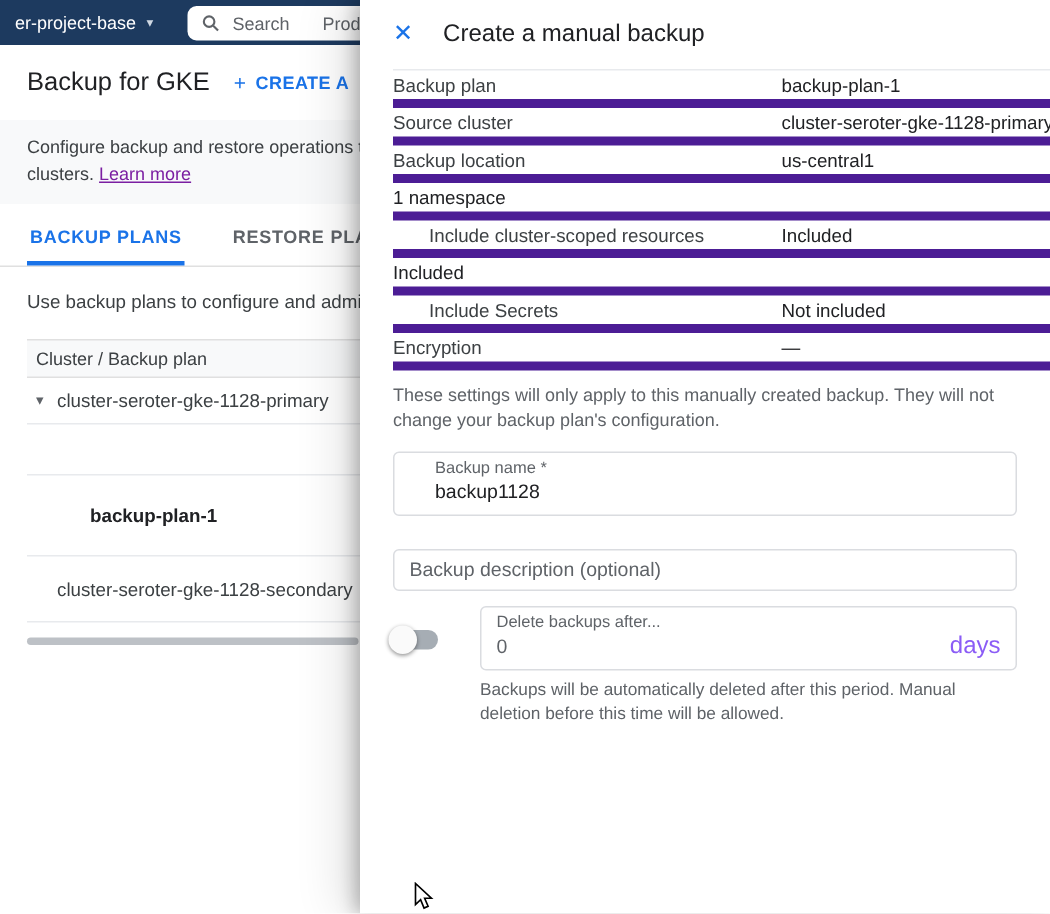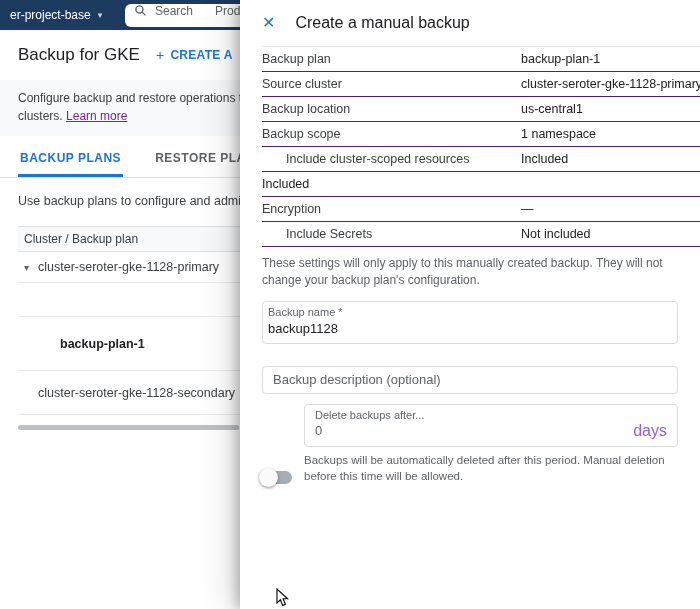--- a/index.html
+++ b/index.html
@@ -14,21 +14,21 @@
   
   .left-page { position:absolute; inset:0; background:#fff; }
   .topbar {
     height:30px; background:#1d3a5f; display:flex; align-items:center;
     padding:0 10px; position:relative;
   }
   .project-selector { display:flex; align-items:center; gap:7px; color:#fff; font-size:12px; cursor:pointer; }
   .project-caret { font-size:9px; color:#cfd8e3; }
   .searchbar {
     position:absolute; left:125px; top:4px; height:23px; width:160px;
-    background:#fff; border-radius:6px; display:flex; align-items:flex-start;
+    background:#fff; border-radius:6px; display:flex; align-items:center;
     gap:8px; padding:0 9px; overflow:hidden; white-space:nowrap;
   }
   .searchbar .s-label { font-size:12px; color:#5f6368; }
   .searchbar .s-hint { font-size:12px; color:#5f6368; margin-left:14px; }
 
   .page-header { height:50px; display:flex; align-items:center; padding:0 18px; background:#fff; }
   .page-title { font-size:17px; font-weight:400; color:#202124; margin-right:16px; white-space:nowrap; }
   .create-btn {
     display:flex; align-items:center; gap:6px; background:none; border:none;
     color:#1a73e8; font-family:inherit; font-size:12px; font-weight:700;
@@ -69,44 +69,44 @@
     box-shadow:-3px 0 12px rgba(0,0,0,.28), -12px 0 30px rgba(0,0,0,.12);
   }
   .panel-header { display:flex; align-items:center; height:46px; gap:20px; }
   .close-icon { color:#1a73e8; font-size:16px; font-weight:700; cursor:pointer; line-height:1; }
   .panel-title { font-size:16px; font-weight:400; color:#202124; }
 
   .panel-intro { font-size:12.5px; color:#202124; line-height:1.3; padding-bottom:12px; }
   .panel-link { color:#1a73e8; text-decoration:underline; cursor:pointer; }
 
   .attr-table { margin-right:-22px; border-top:1px solid #e8eaed; }
-  .attr-row { display:flex; align-items:center; height:25px; border-bottom:1px solid #4c1d95; padding-right:14px; }
+  .attr-row { display:flex; align-items:center; height:25px; border-bottom:6px solid #4c1d95; padding-right:14px; }
   .attr-label { width:259px; flex:0 0 259px; font-size:12.5px; color:#3c4043; }
   .attr-row.indent .attr-label { padding-left:24px; }
   .attr-value { font-size:12.5px; color:#202124; white-space:nowrap; }
 
   .cfg-heading { margin-top:16px; font-size:13px; font-weight:700; color:#202124; }
   .cfg-note { margin-top:8px; font-size:12px; color:#5f6368; line-height:1.4; }
 
-  .field-box { margin-top:12px; border:1px solid #dadce0; border-radius:4px; padding:4px 5px 6px; }
+  .field-box { margin-top:12px; border:1px solid #dadce0; border-radius:4px; padding:4px 27px 6px; }
   .field-label { font-size:11px; color:#5f6368; display:block; margin-bottom:1px; }
   .field-box input {
     border:none; outline:none; width:100%; font-family:inherit;
     font-size:13px; color:#202124; background:transparent; padding:0;
   }
   .helper { margin-top:5px; font-size:11.5px; color:#5f6368; line-height:1.4; }
 
   .desc-box { margin-top:22px; border:1px solid #dadce0; border-radius:4px; height:28px; display:flex; align-items:center; padding:0 10px; }
   .desc-box input {
     border:none; outline:none; width:100%; font-family:inherit;
     font-size:13px; color:#202124; background:transparent;
   }
   .desc-box input::placeholder { color:#5f6368; opacity:1; }
 
-  .delete-group { margin-top:10px; display:flex; gap:12px; align-items:flex-end; }
+  .delete-group { margin-top:10px; display:flex; gap:28px; align-items:flex-start; }
   .toggle { position:relative; width:30px; flex:0 0 30px; height:13px; background:#a6adb4; border-radius:7px; margin-top:16px; cursor:pointer; }
   .toggle .knob {
     position:absolute; left:-3px; top:-3px; width:19px; height:19px; border-radius:50%;
     background:#fafafa; box-shadow:0 1px 3px rgba(0,0,0,.45);
   }
   .delete-col { flex:1; }
   .delete-box { border:1px solid #dadce0; border-radius:4px; padding:4px 10px 6px; }
   .delete-row { display:flex; align-items:center; }
   .delete-row input {
     border:none; outline:none; flex:1; font-family:inherit;
@@ -191,37 +191,36 @@
       </div>
       <div class="attr-row">
         <span class="attr-label">Source cluster</span>
         <span class="attr-value">cluster-seroter-gke-1128-primary</span>
       </div>
       <div class="attr-row">
         <span class="attr-label">Backup location</span>
         <span class="attr-value">us-central1</span>
       </div>
       <div class="attr-row">
-        <span class="attr-label">Backup scope</span>
         <span class="attr-value">1 namespace</span>
       </div>
       <div class="attr-row indent">
         <span class="attr-label">Include cluster-scoped resources</span>
         <span class="attr-value">Included</span>
       </div>
       <div class="attr-row indent">
         <span class="attr-value">Included</span>
       </div>
-      <div class="attr-row">
-        <span class="attr-label">Encryption</span>
-        <span class="attr-value">—</span>
-      </div>
       <div class="attr-row indent">
         <span class="attr-label">Include Secrets</span>
         <span class="attr-value">Not included</span>
+      </div>
+      <div class="attr-row">
+        <span class="attr-label">Encryption</span>
+        <span class="attr-value">—</span>
       </div>
     </div>
 
     <p class="cfg-note">These settings will only apply to this manually created backup. They will not change your backup plan's configuration.</p>
 
     <div class="field-box">
       <span class="field-label">Backup name *</span>
       <input type="text" value="backup1128" style="">
     </div>
 

